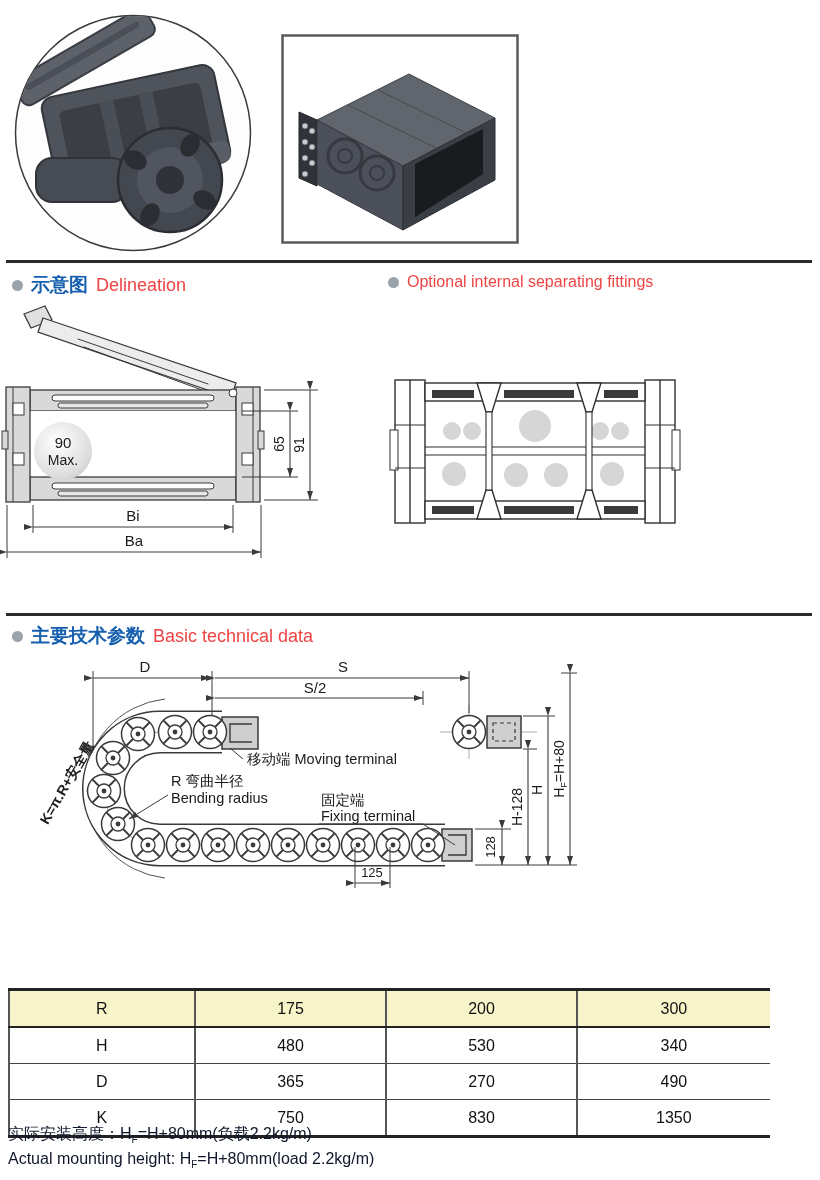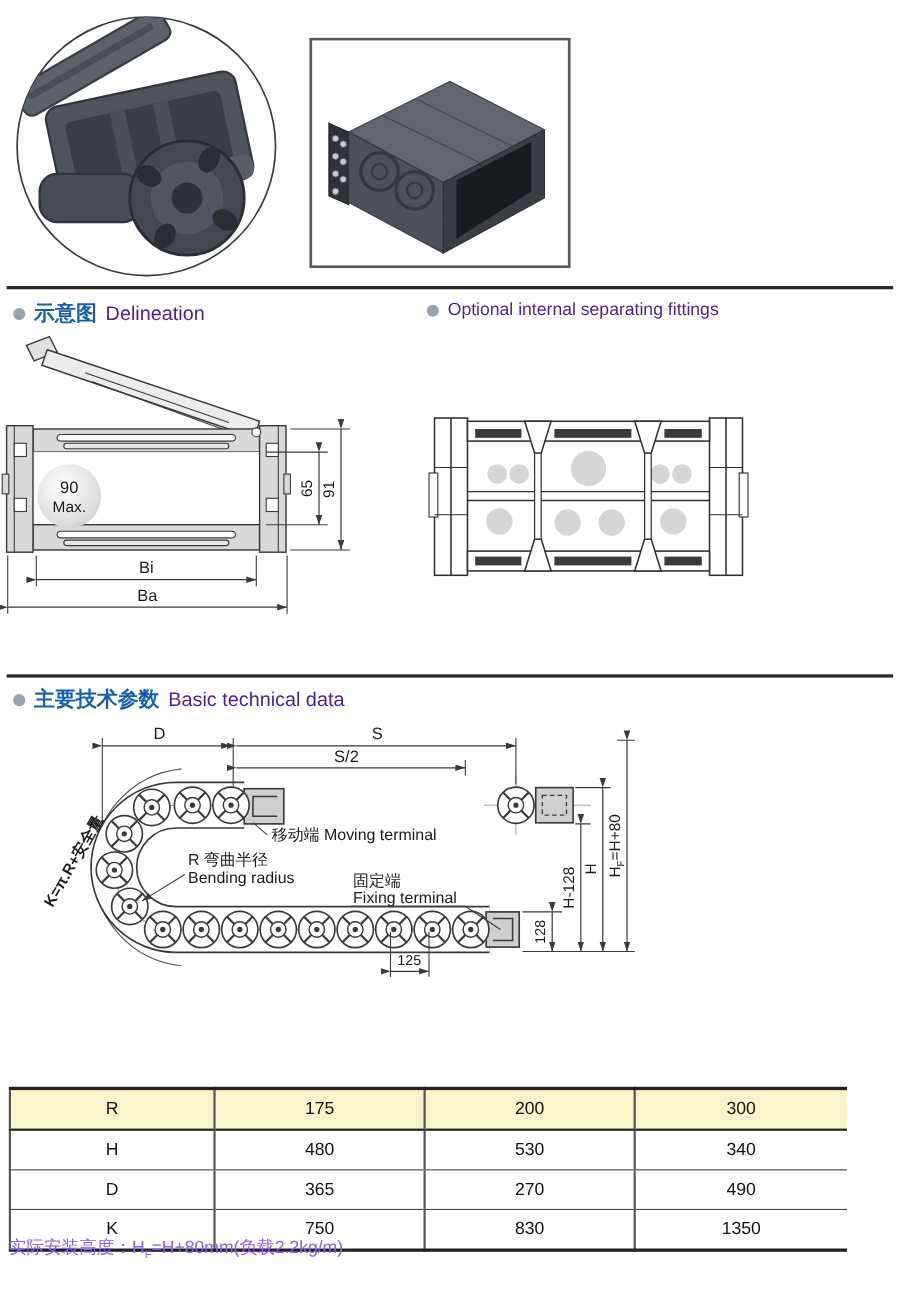--- a/index.html
+++ b/index.html
@@ -3,33 +3,33 @@
 <meta charset="utf-8">
 <style>
   html,body{margin:0;padding:0;background:#fff;}
   #page{position:relative;width:820px;height:1180px;background:#fff;overflow:hidden;
         font-family:"Liberation Sans","DejaVu Sans",sans-serif;color:#111;}
   .abs{position:absolute;}
   .divider{position:absolute;left:6px;right:8px;height:3px;background:#2b2b2b;}
   .sec-head{position:absolute;display:flex;align-items:center;gap:8px;white-space:nowrap;}
   .bullet{width:11px;height:11px;border-radius:50%;background:#9aa3ab;flex:0 0 auto;}
   .zh{font-weight:bold;color:#155fae;}
-  .en{color:#4c1d95;}
+  .en{color:#ef4444;}
   .h1-zh{font-size:19px;font-family:Liberation Mono, monospace;} .h1-en{font-size:18px;}
   .h2-zh{font-size:18px;} .h2-en{font-size:16px;}
   .note-line{position:absolute;left:10px;font-size:16px;color:#111;display:flex;align-items:center;gap:9px;white-space:nowrap;}
   .note-dot{width:9px;height:9px;border-radius:50%;background:#8296a8;flex:0 0 auto;}
   table.spec{position:absolute;left:8px;top:988px;width:762px;border-collapse:collapse;
              border-top:3px solid #222;border-bottom:3px solid #222;border-left:2px solid #555;
              font-size:16px;table-layout:fixed;}
   table.spec th,table.spec td{height:35px;text-align:center;font-weight:normal;padding:0;}
   table.spec th{background:#f8f4c9;border-bottom:2px solid #222;}
   table.spec th+th,table.spec td+td{border-left:2px solid #555;margin-left:21px;}
   table.spec tbody tr+tr td{border-top:1.5px solid #444;}
-  .footer-line{position:absolute;left:8px;font-size:16px;color:#8b5cf6;white-space:nowrap;text-align:center;}
+  .footer-line{position:absolute;left:8px;font-size:16px;color:#0f172a;white-space:nowrap;text-align:center;}
   .footer-line sub{font-size:10px;}
   svg text{font-family:"Liberation Sans","DejaVu Sans",sans-serif;fill:#1a1a1a;}
 </style>
 </head>
 <body>
 
 <div id="page">
 
   <svg class="abs" style="left:8px;top:10px" width="252" height="252" viewBox="0 0 252 252">
     <defs>
@@ -341,14 +341,15 @@
       <tr>
         <td>K</td>
         <td>750</td>
         <td>830</td>
         <td>1350</td>
       </tr>
     </tbody>
   </table>
 
   <div class="footer-line" style="top:1124px"><span>实际安装高度：H</span><sub>F</sub><span>=H+80mm(负载2.2kg/m)</span></div>
+  <div class="footer-line" style="top:1150px"><span>Actual mounting height: H</span><sub>F</sub><span>=H+80mm(load 2.2kg/m)</span></div>
 
 </div>
 
 </body></html>

